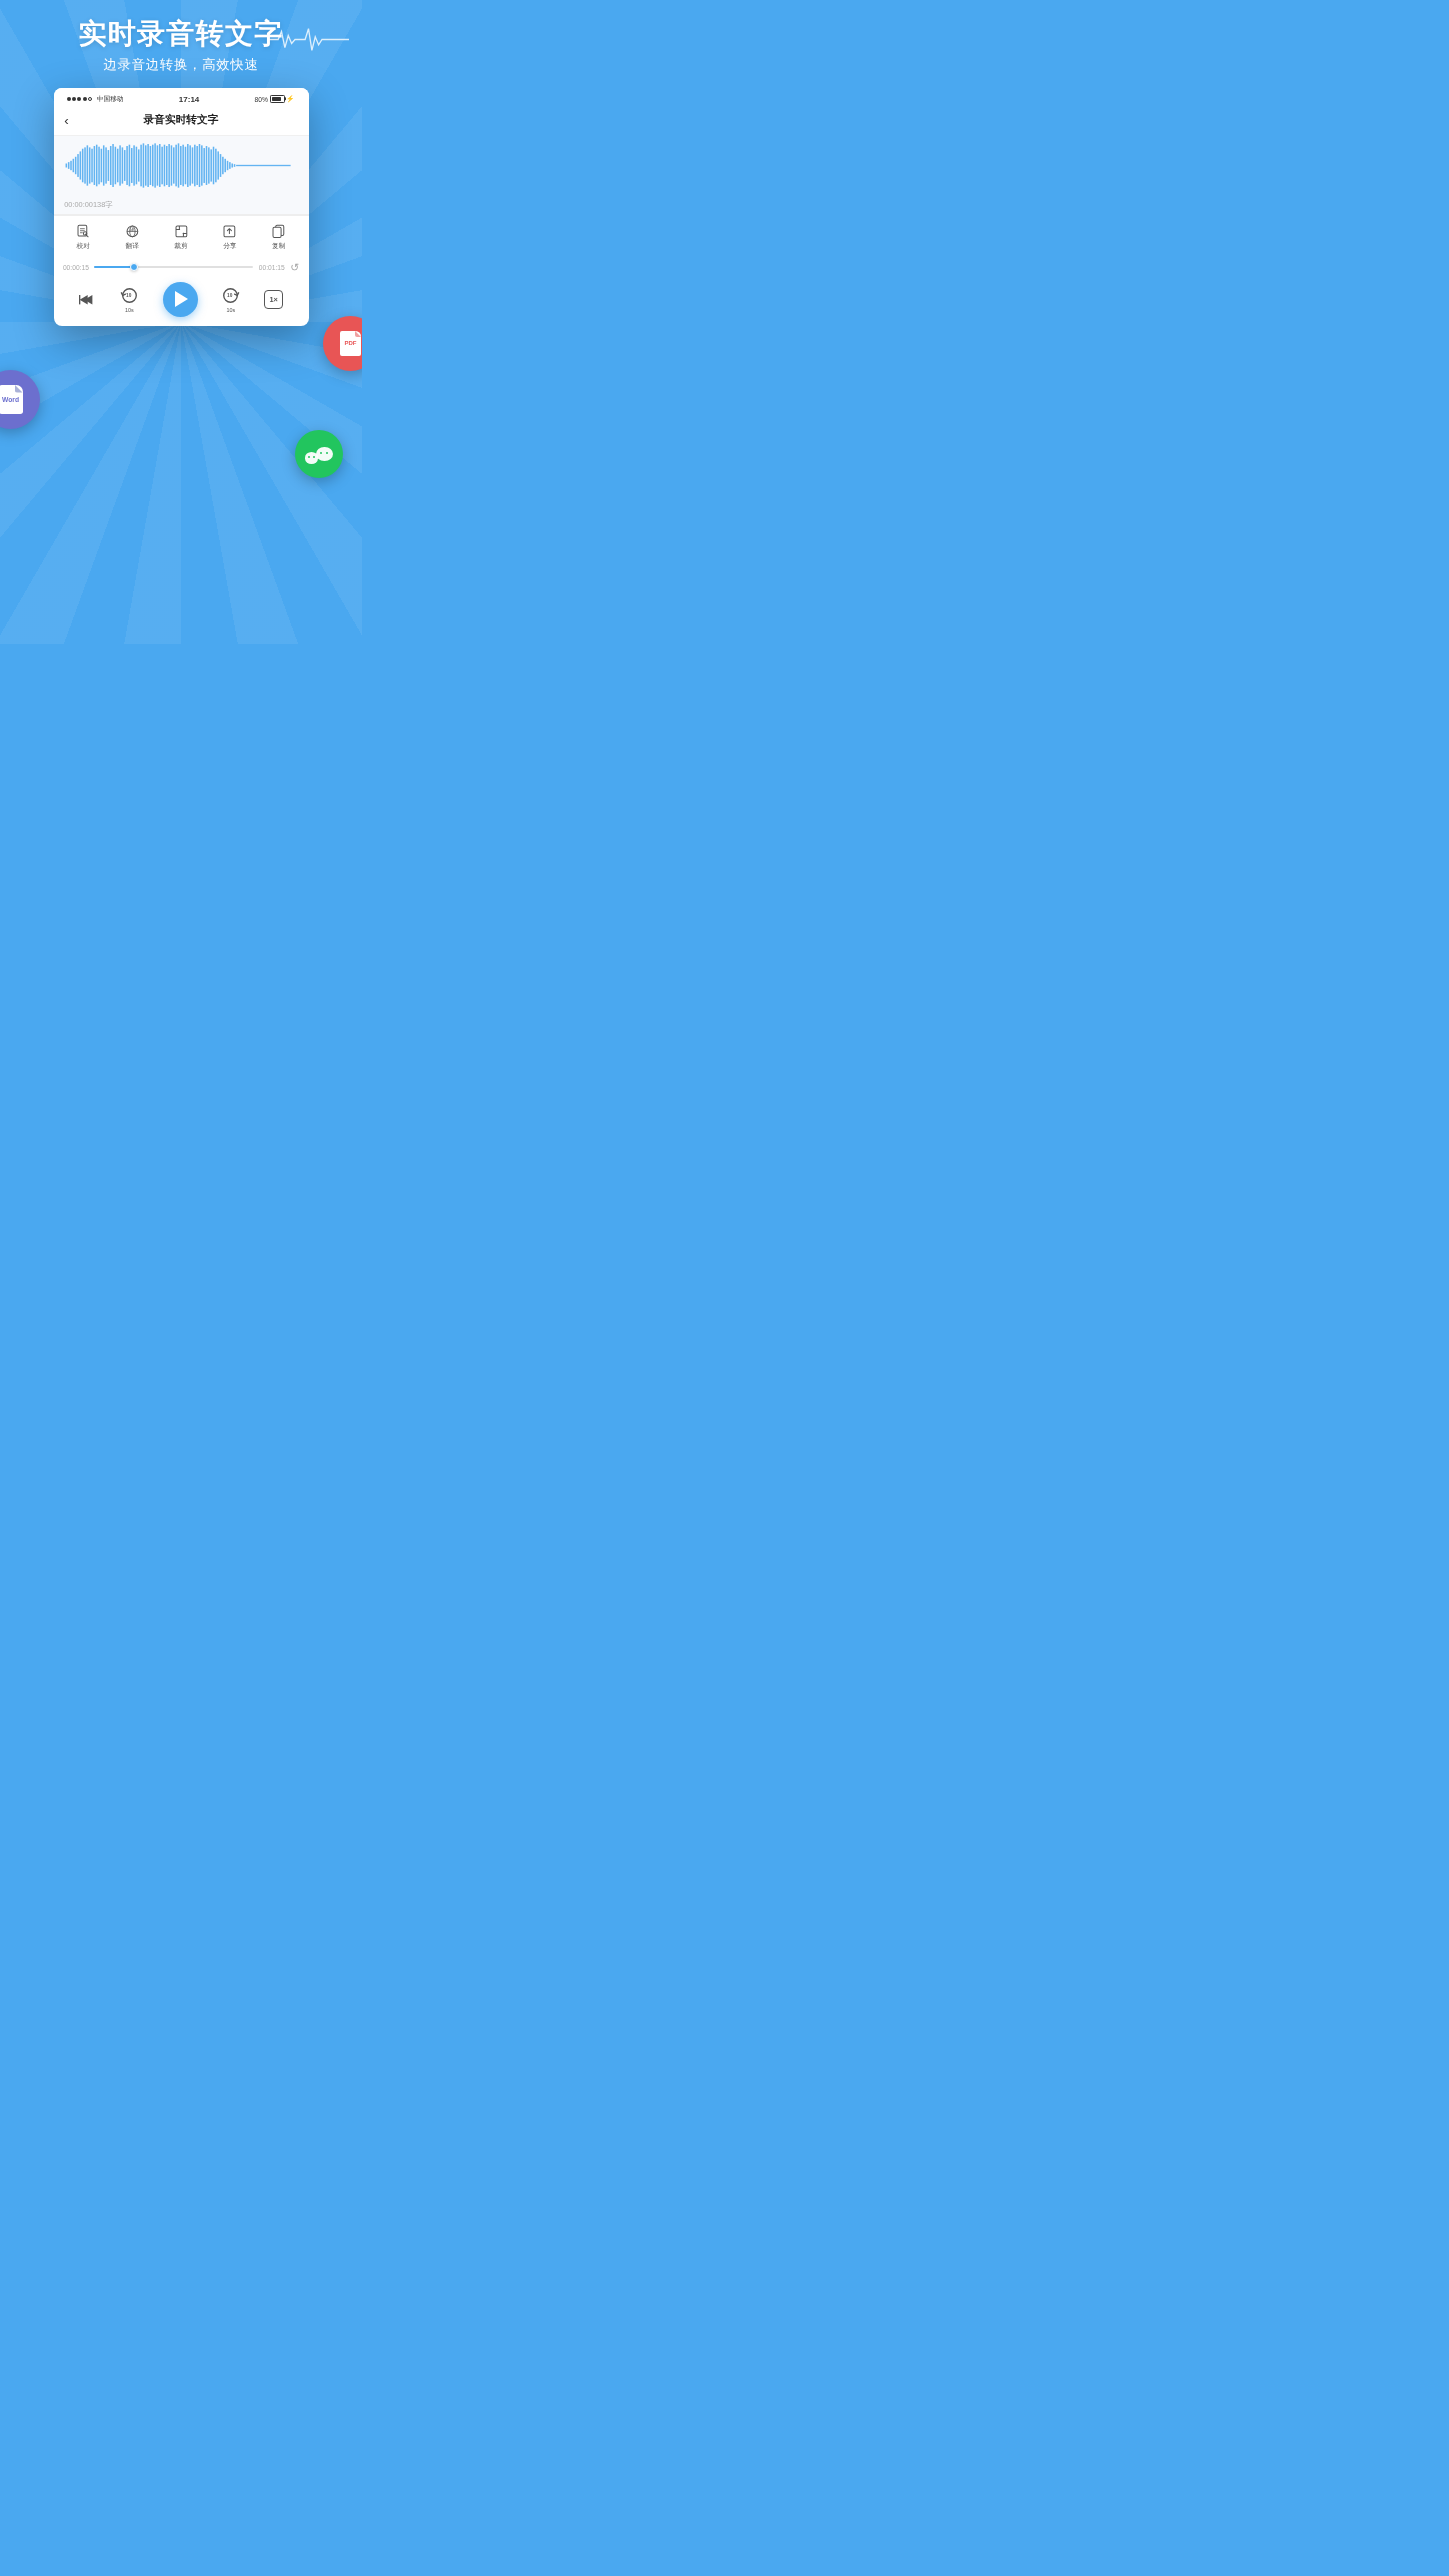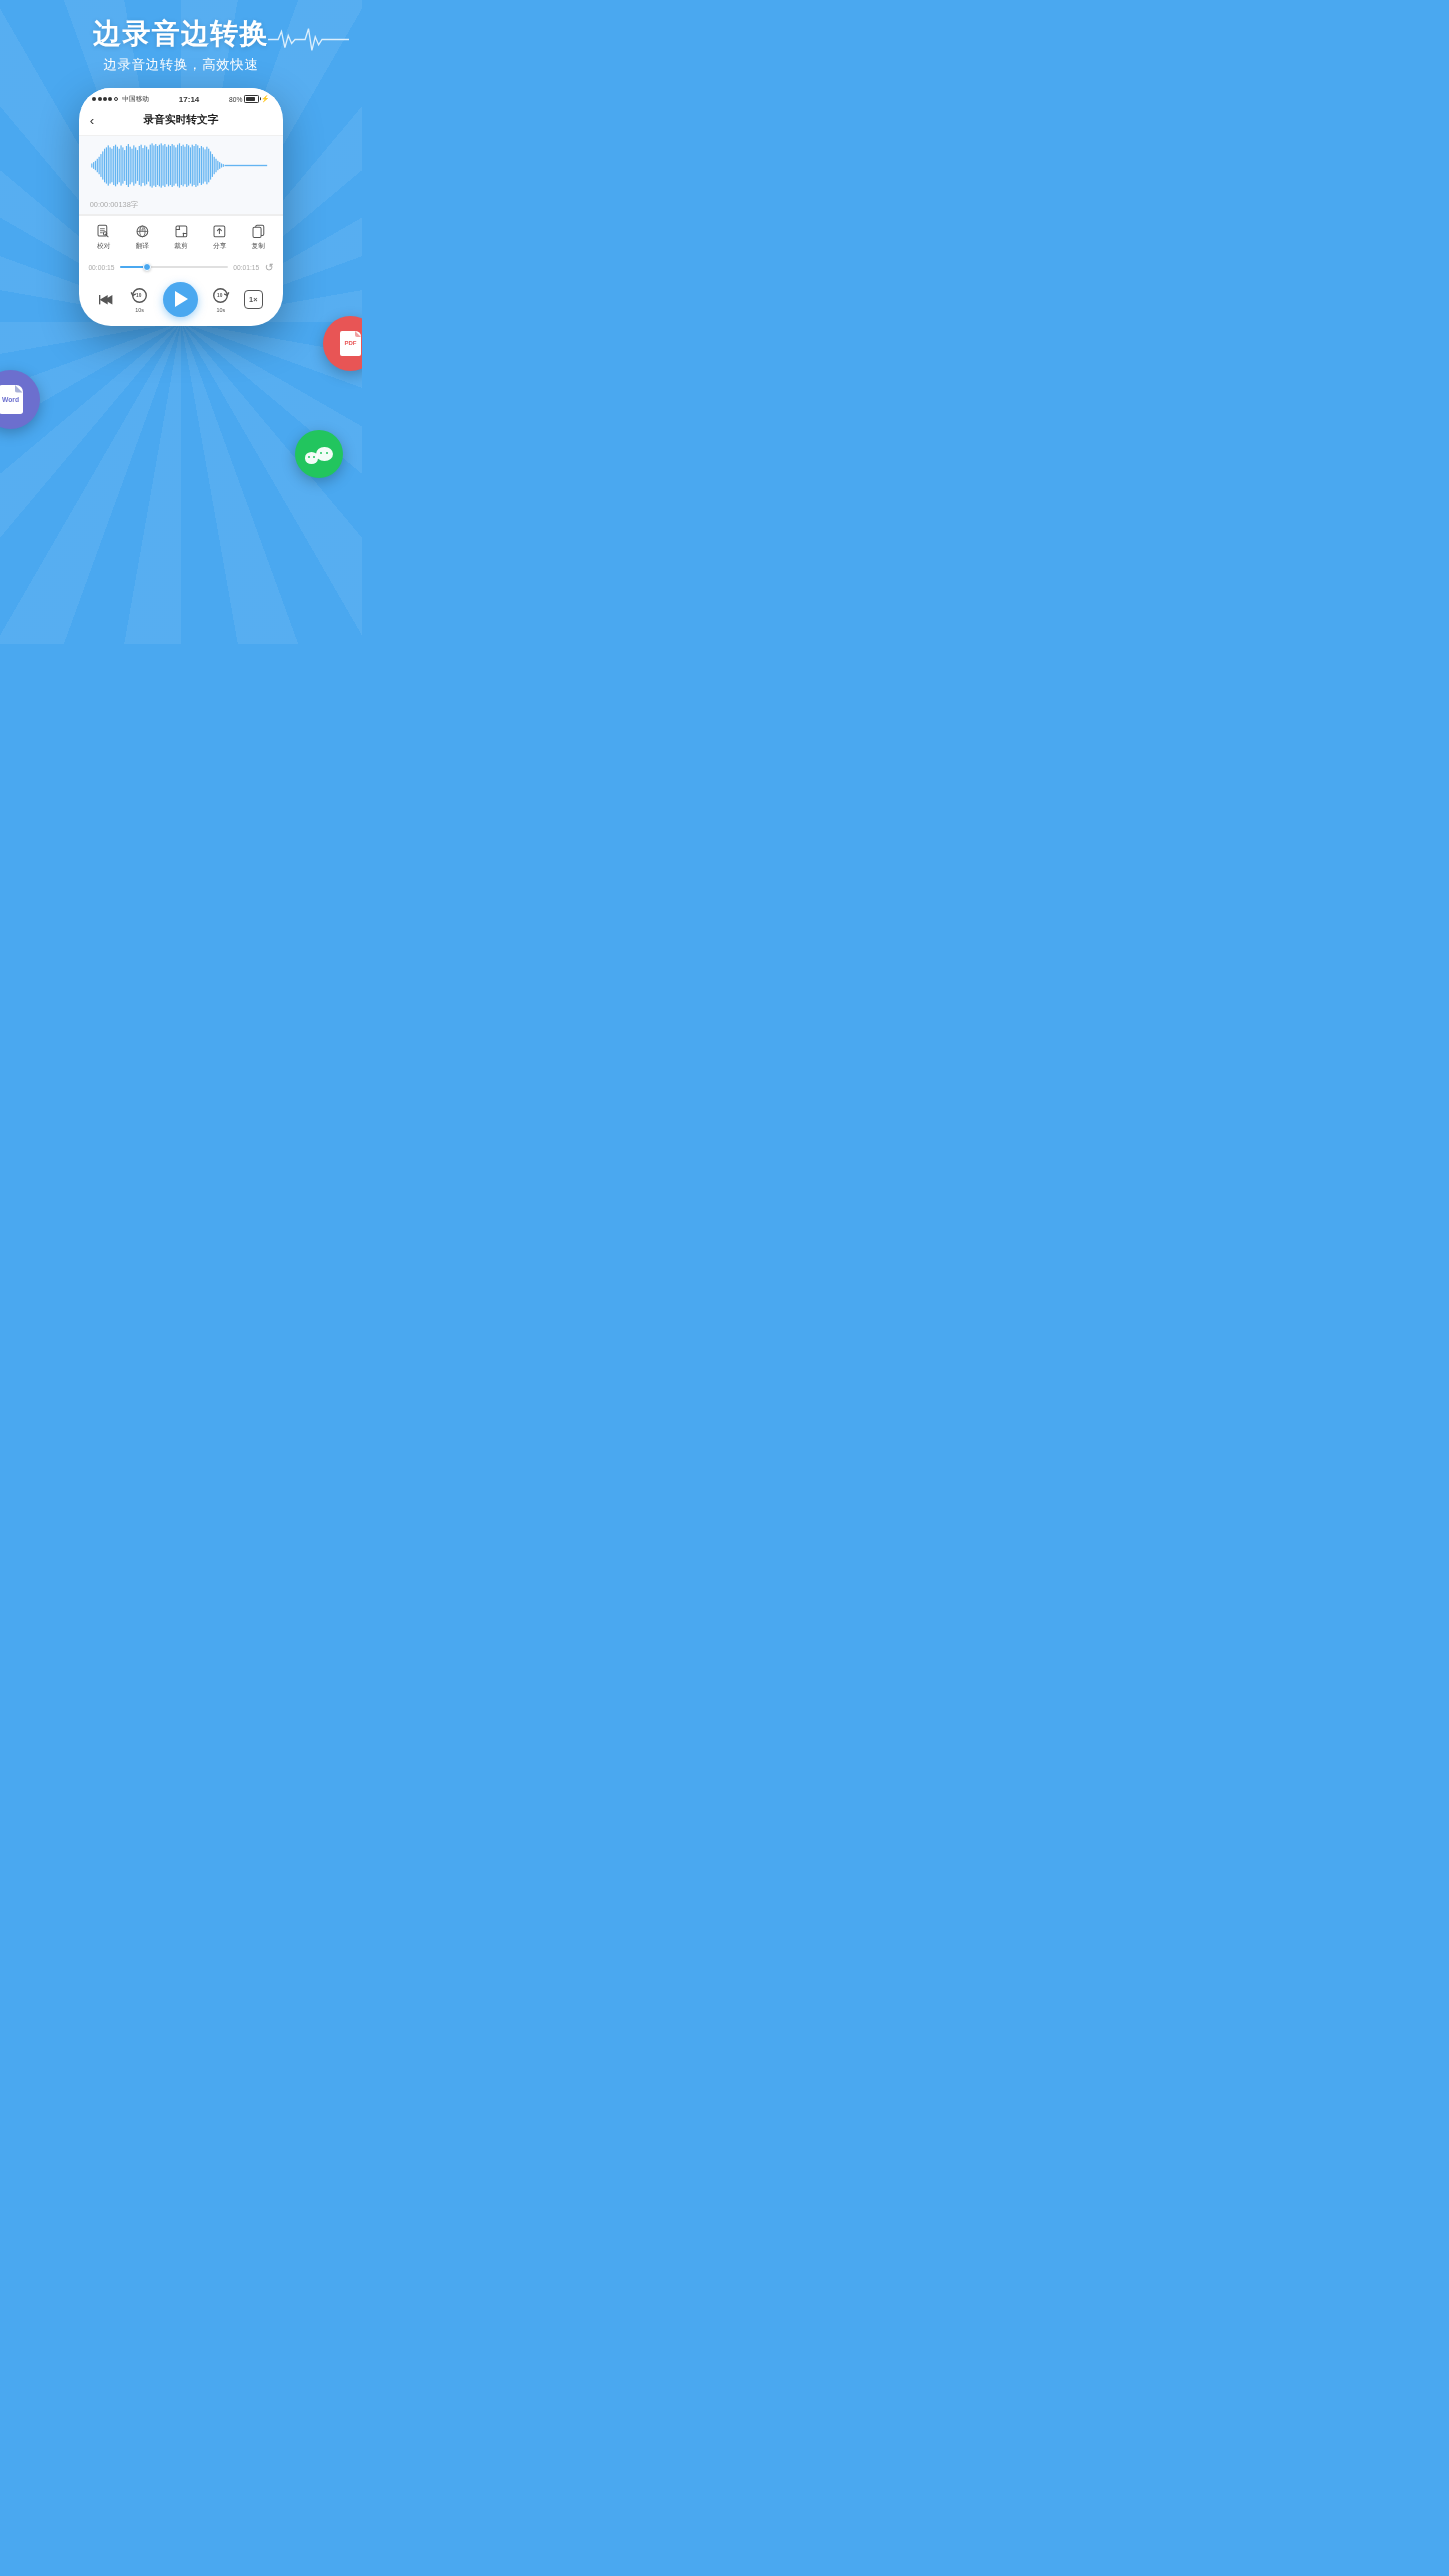--- a/index.html
+++ b/index.html
@@ -68,23 +68,23 @@
 
     
     .phone-wrapper {
       position: relative;
       z-index: 2;
       display: flex;
       justify-content: center;
       margin-top: 6.7px;
     }
     .phone {
-      width: 204px;
+      width: 255px;
       background: #ffffff;
-      border-radius: 32px;
+      border-radius: 8px;
       overflow: hidden;
       box-shadow: 0 13.4px 40px rgba(0,0,0,0.3);
       position: relative;
     }
 
     
     .status-bar {
       display: flex;
       justify-content: space-between;
       align-items: center;
@@ -373,21 +373,21 @@
 </head>
 <body>
 
 <div class="bg-rays"></div>
 
 <svg class="ecg-line" viewBox="0 0 120 40" fill="none">
   <polyline points="0,20 15,20 20,8 25,32 30,14 35,26 40,20 55,20 60,4 65,36 70,16 75,28 80,20 120,20" stroke="white" stroke-width="2" fill="none" opacity="0.8"></polyline>
 </svg>
 
 <div class="header">
-  <div class="header-title">边录音边转换</div>
+  <div class="header-title">实时录音转文字</div>
   <div class="header-subtitle">边录音边转换，高效快速</div>
 </div>
 
 <div class="phone-wrapper">
   <div class="phone">
 
     <div class="status-bar">
       <div class="status-left">
         <div class="status-dots">
           <div class="dot"></div>

